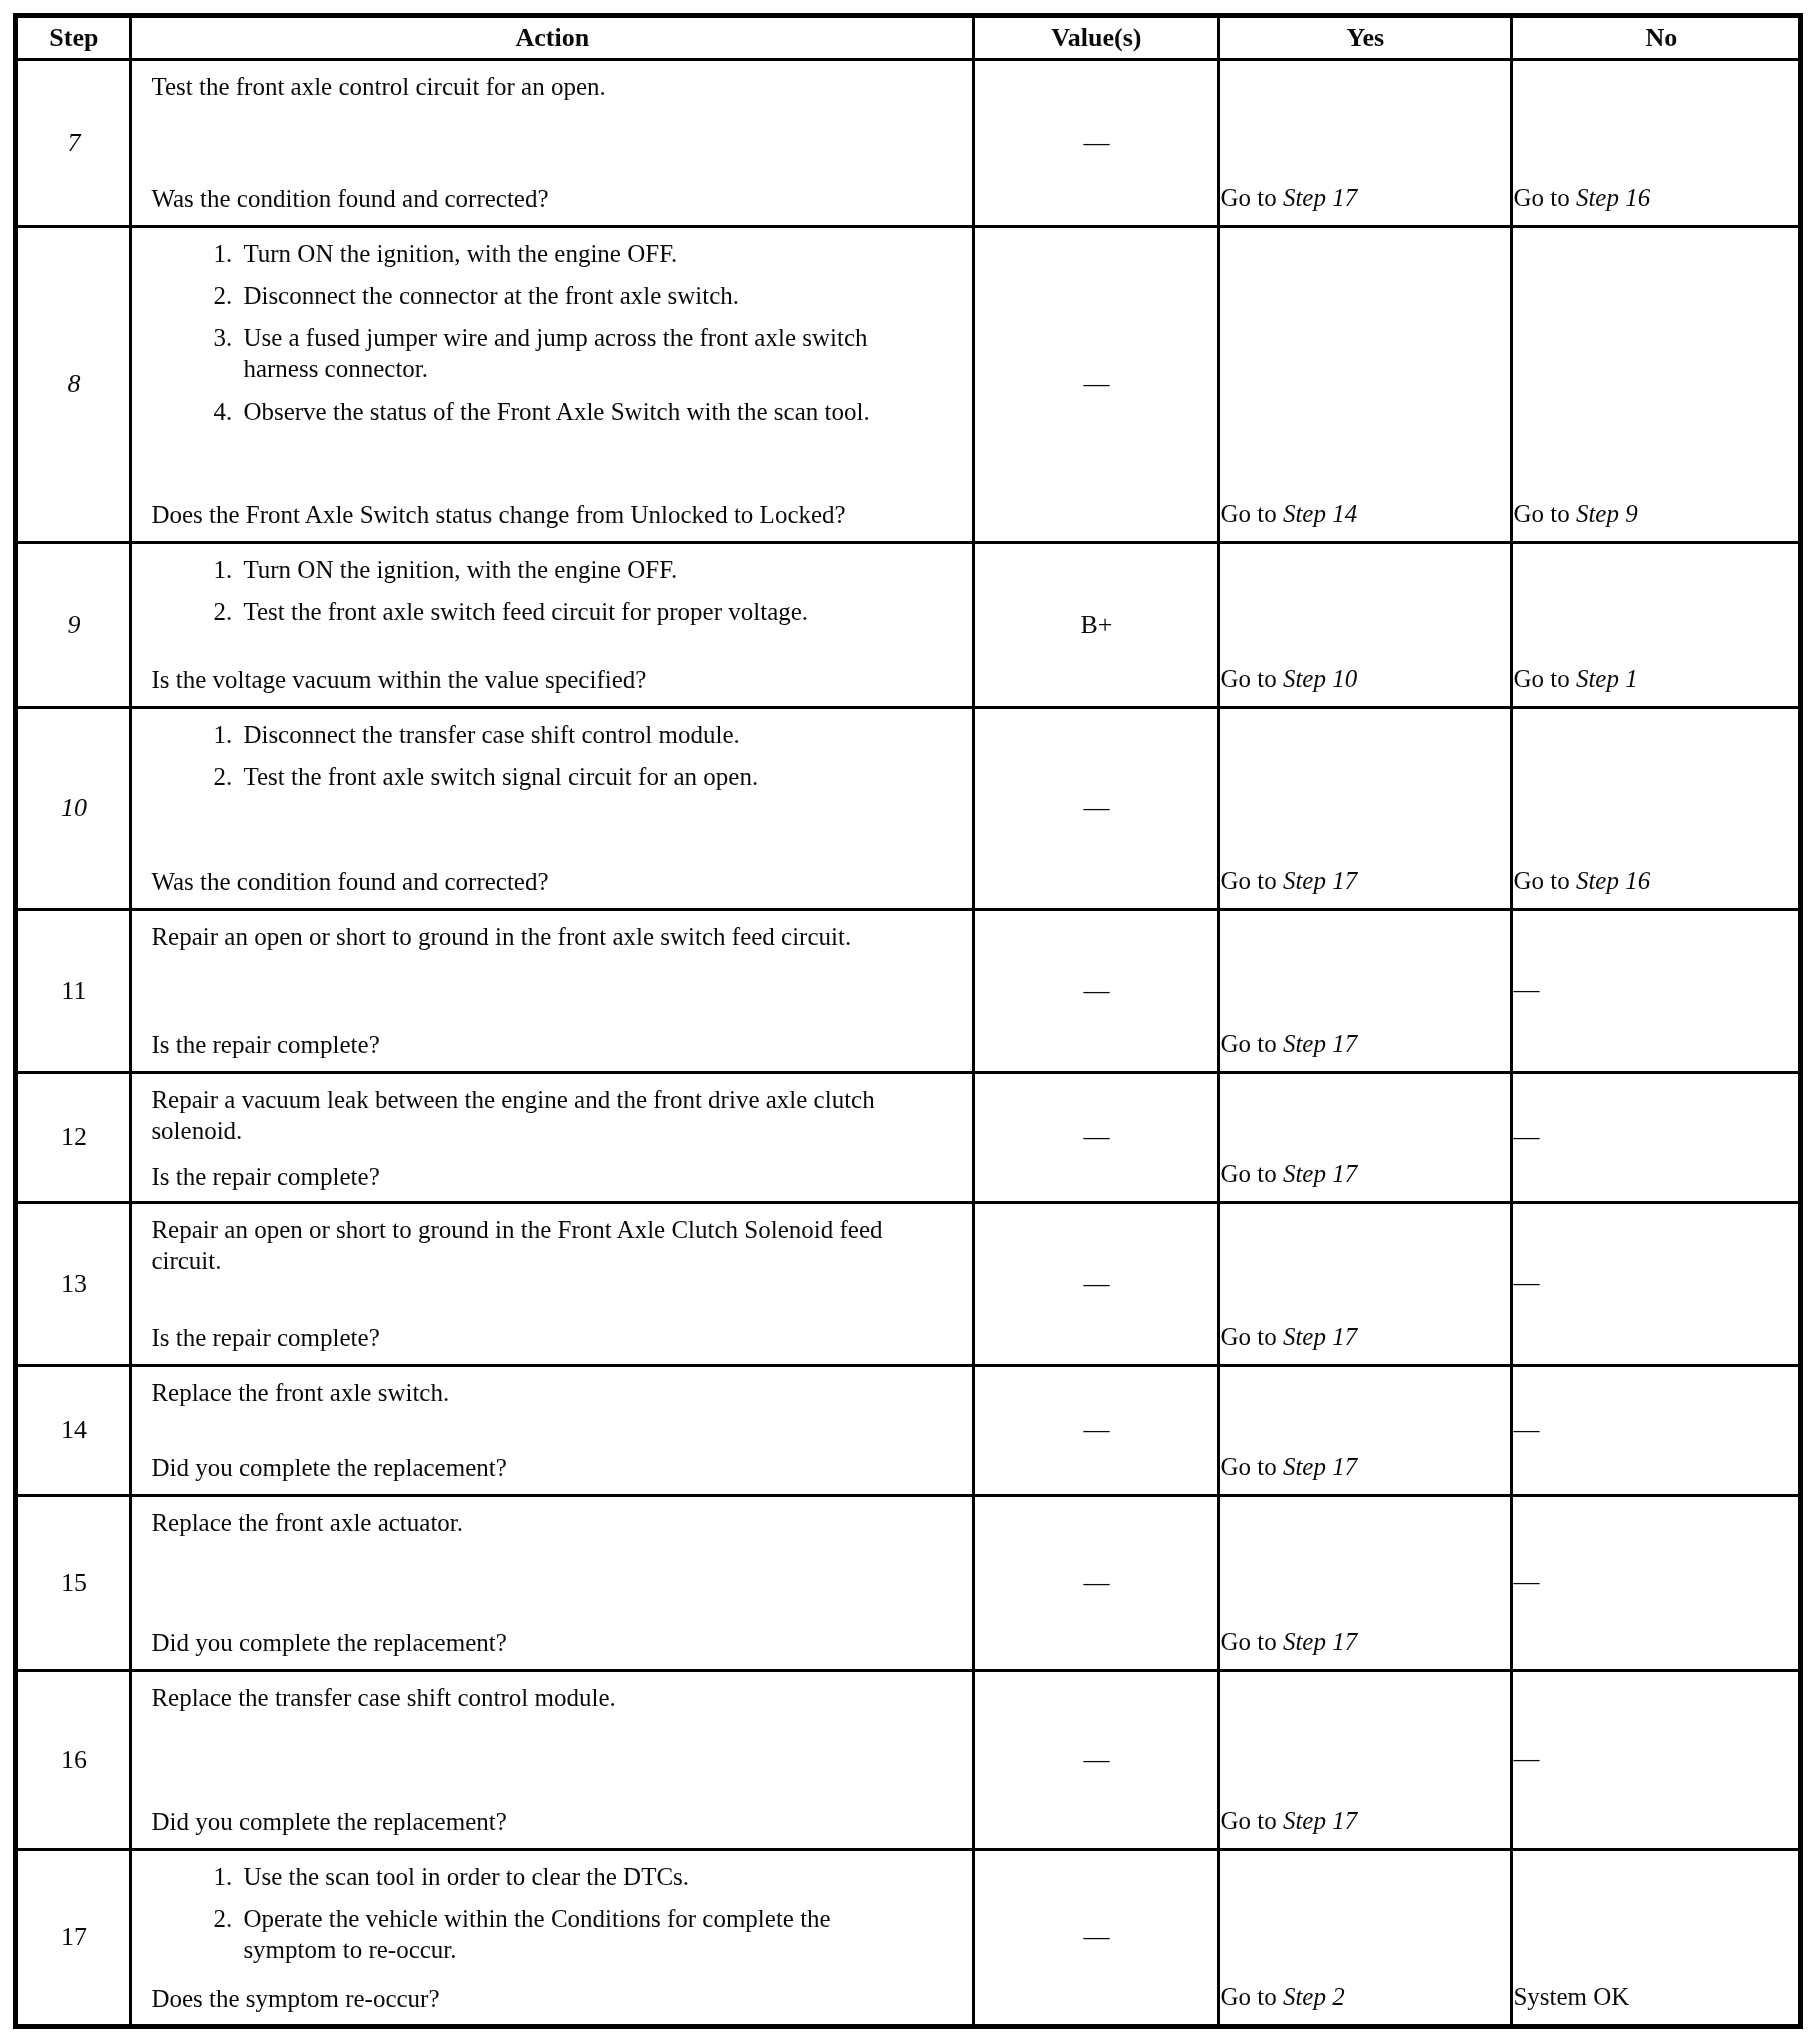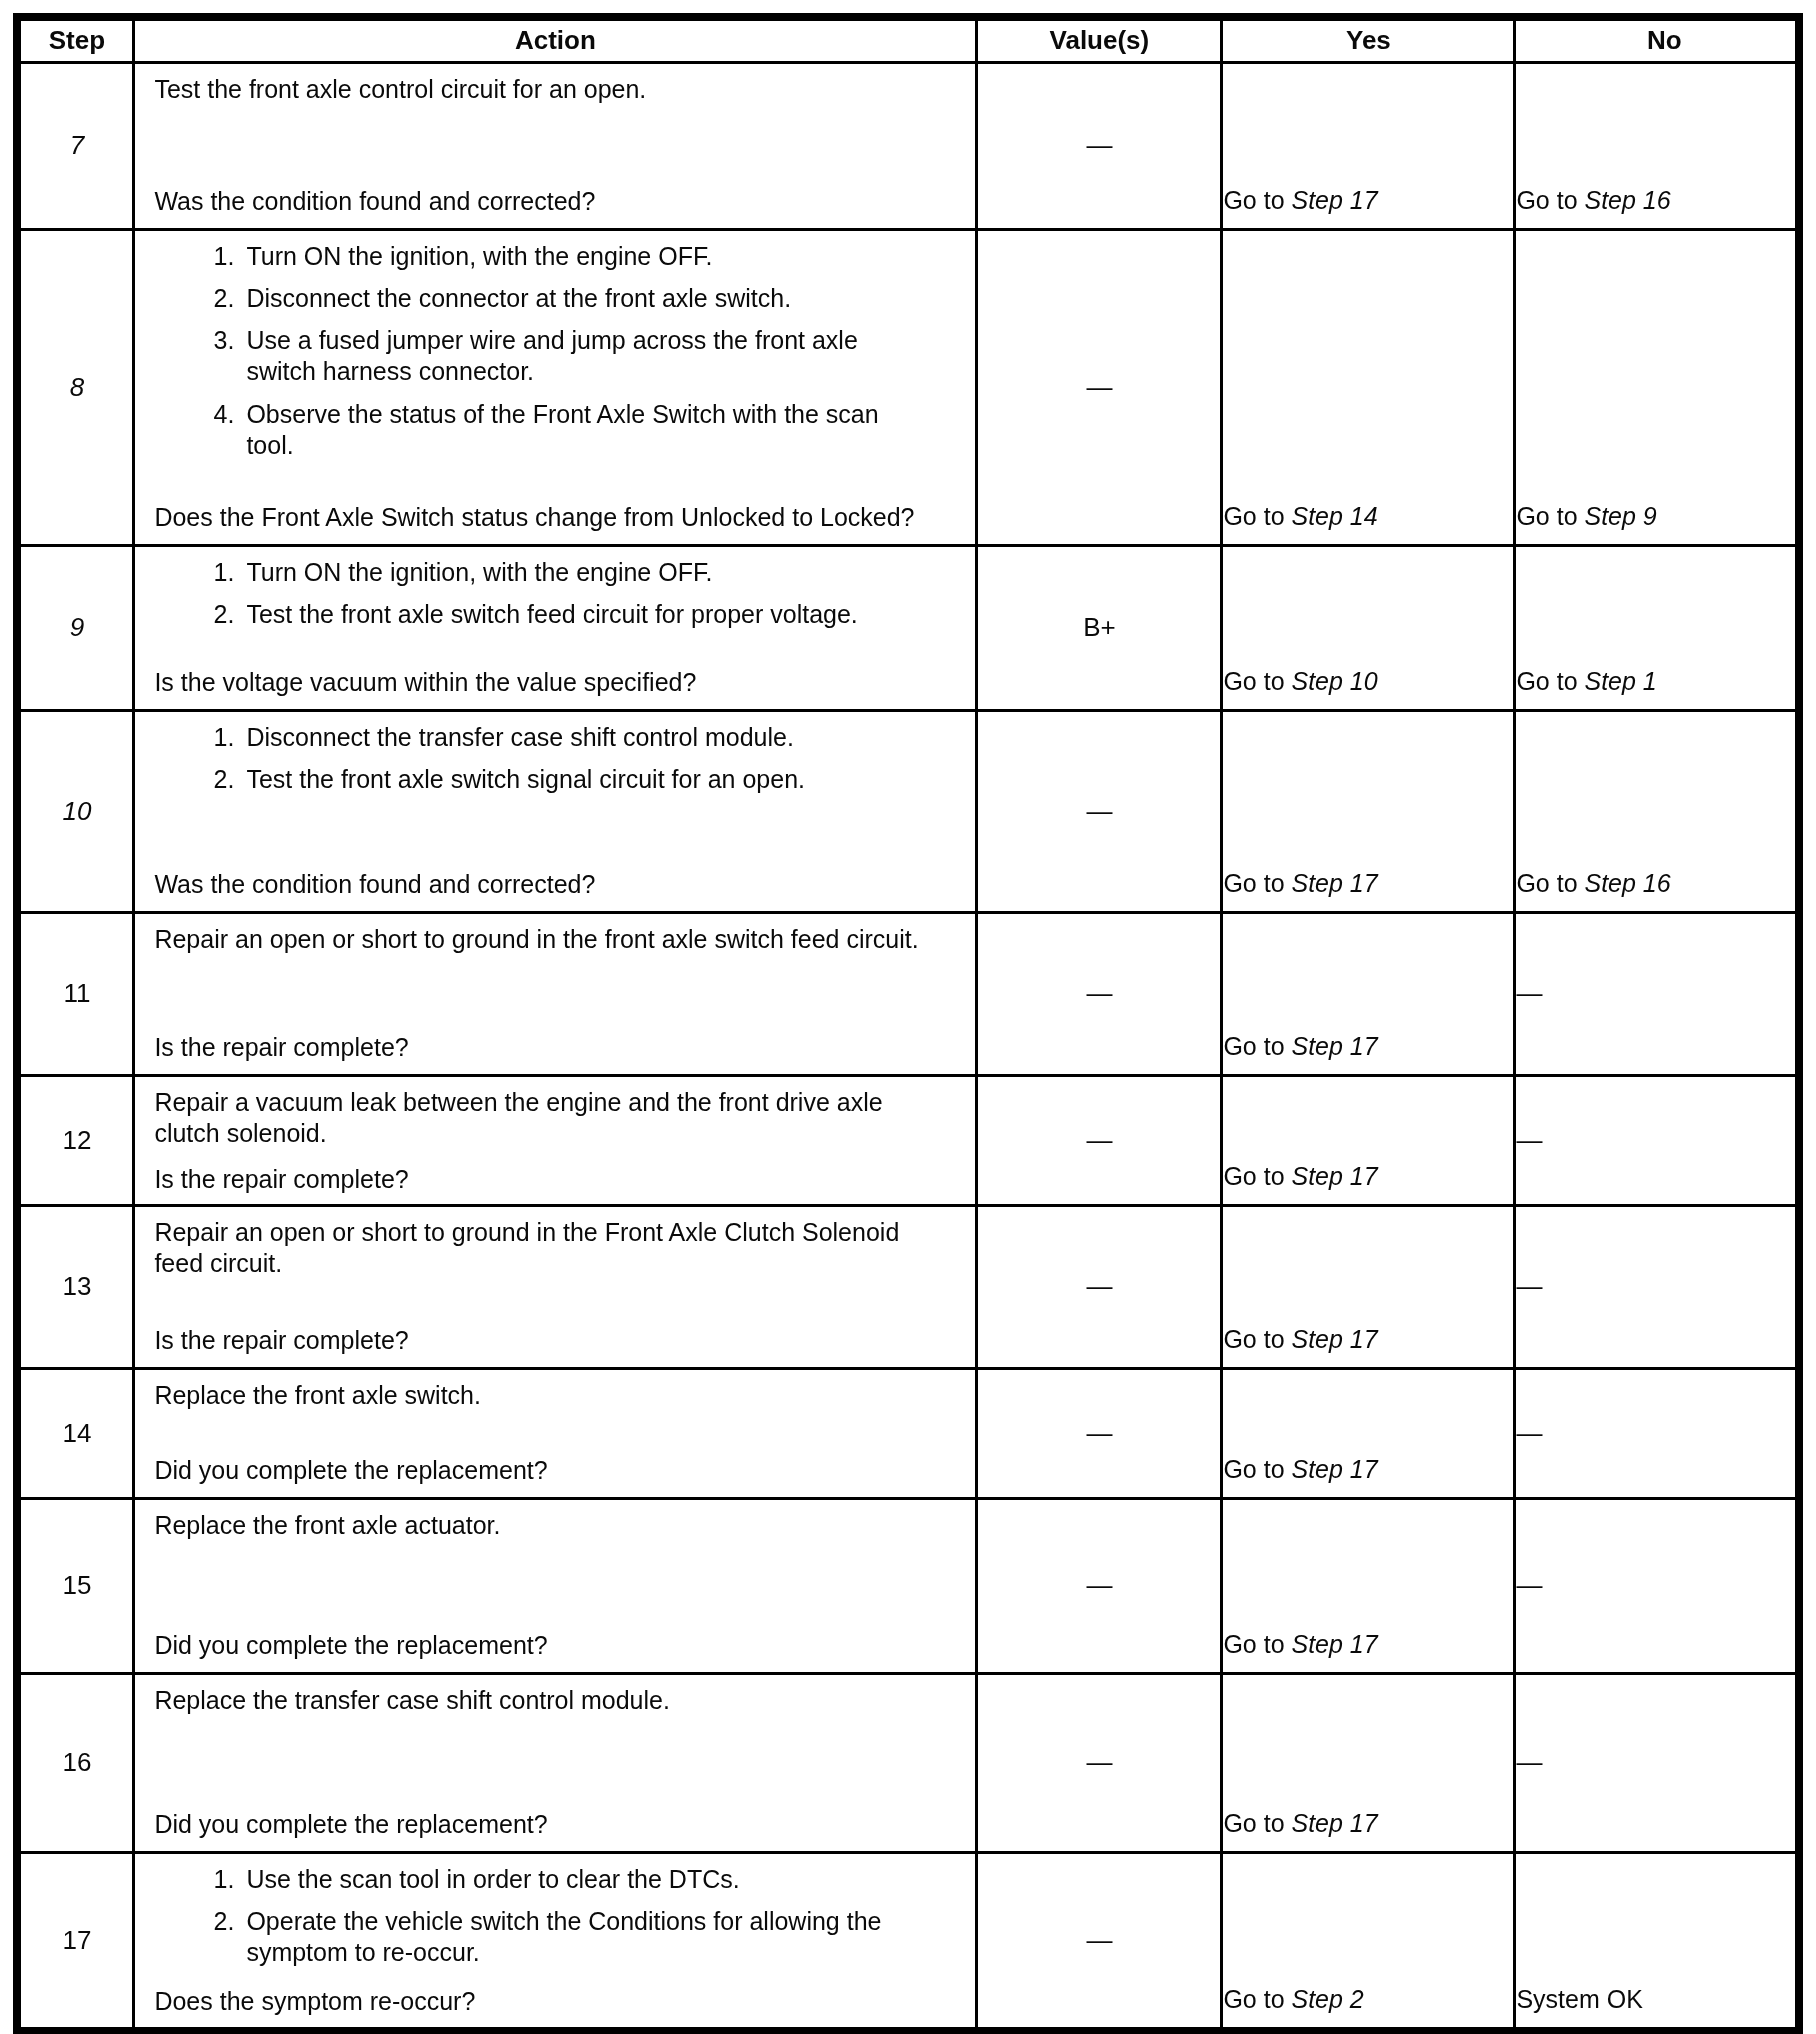--- a/index.html
+++ b/index.html
@@ -5,21 +5,22 @@
   * { margin: 0; padding: 0; box-sizing: border-box; }
   html, body {
     background: #ffffff;
     font-family: "Liberation Sans", sans-serif;
     color: #0a0a0a;
   }
   body { width: 1817px; height: 2035px; padding: 12.5px 13.4px; }
 
   .table {
     width: 1790px;
-    border: 8px solid #000000;
+    border: 5px solid #000000;
+    font-family: Liberation Serif, serif;
   }
   .row {
     display: grid;
     grid-template-columns: 114px 843px 245px 293px 296px;
     border-bottom: 3.3px solid #000;
   }
   .row:last-child { border-bottom: none; }
   .cell {
     border-right: 3.3px solid #000;
     min-width: 0;
@@ -311,21 +312,21 @@
   </div>
 
   <div class="row r10">
     <div class="cell step">
         <span>17</span>
       </div>
     <div class="cell action">
       <div class="body">
         <ol>
           <li>Use the scan tool in order to clear the DTCs.</li>
-          <li>Operate the vehicle switch the Conditions for allowing the symptom to re-occur.</li>
+          <li>Operate the vehicle within the Conditions for complete the symptom to re-occur.</li>
         </ol>
       </div>
       <p class="question">Does the symptom re-occur?</p>
     </div>
     <div class="cell value">
         <span>—</span>
       </div>
     <div class="cell yn">
         <span class="goto"><span>Go to </span><i>Step 2</i></span>
       </div>

